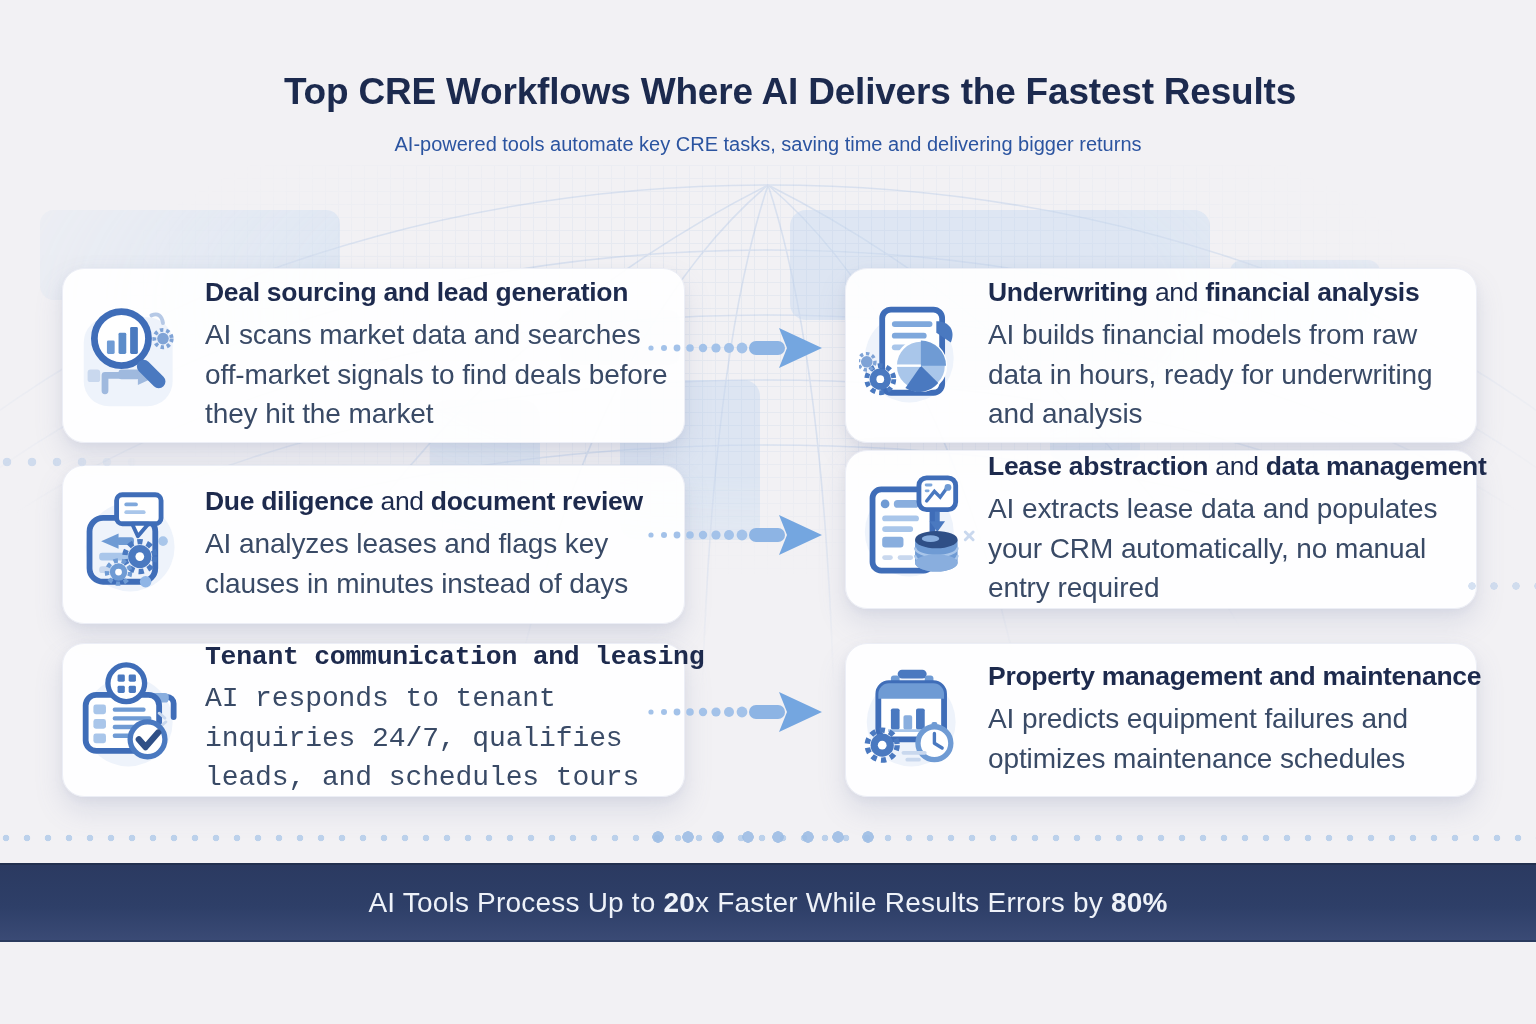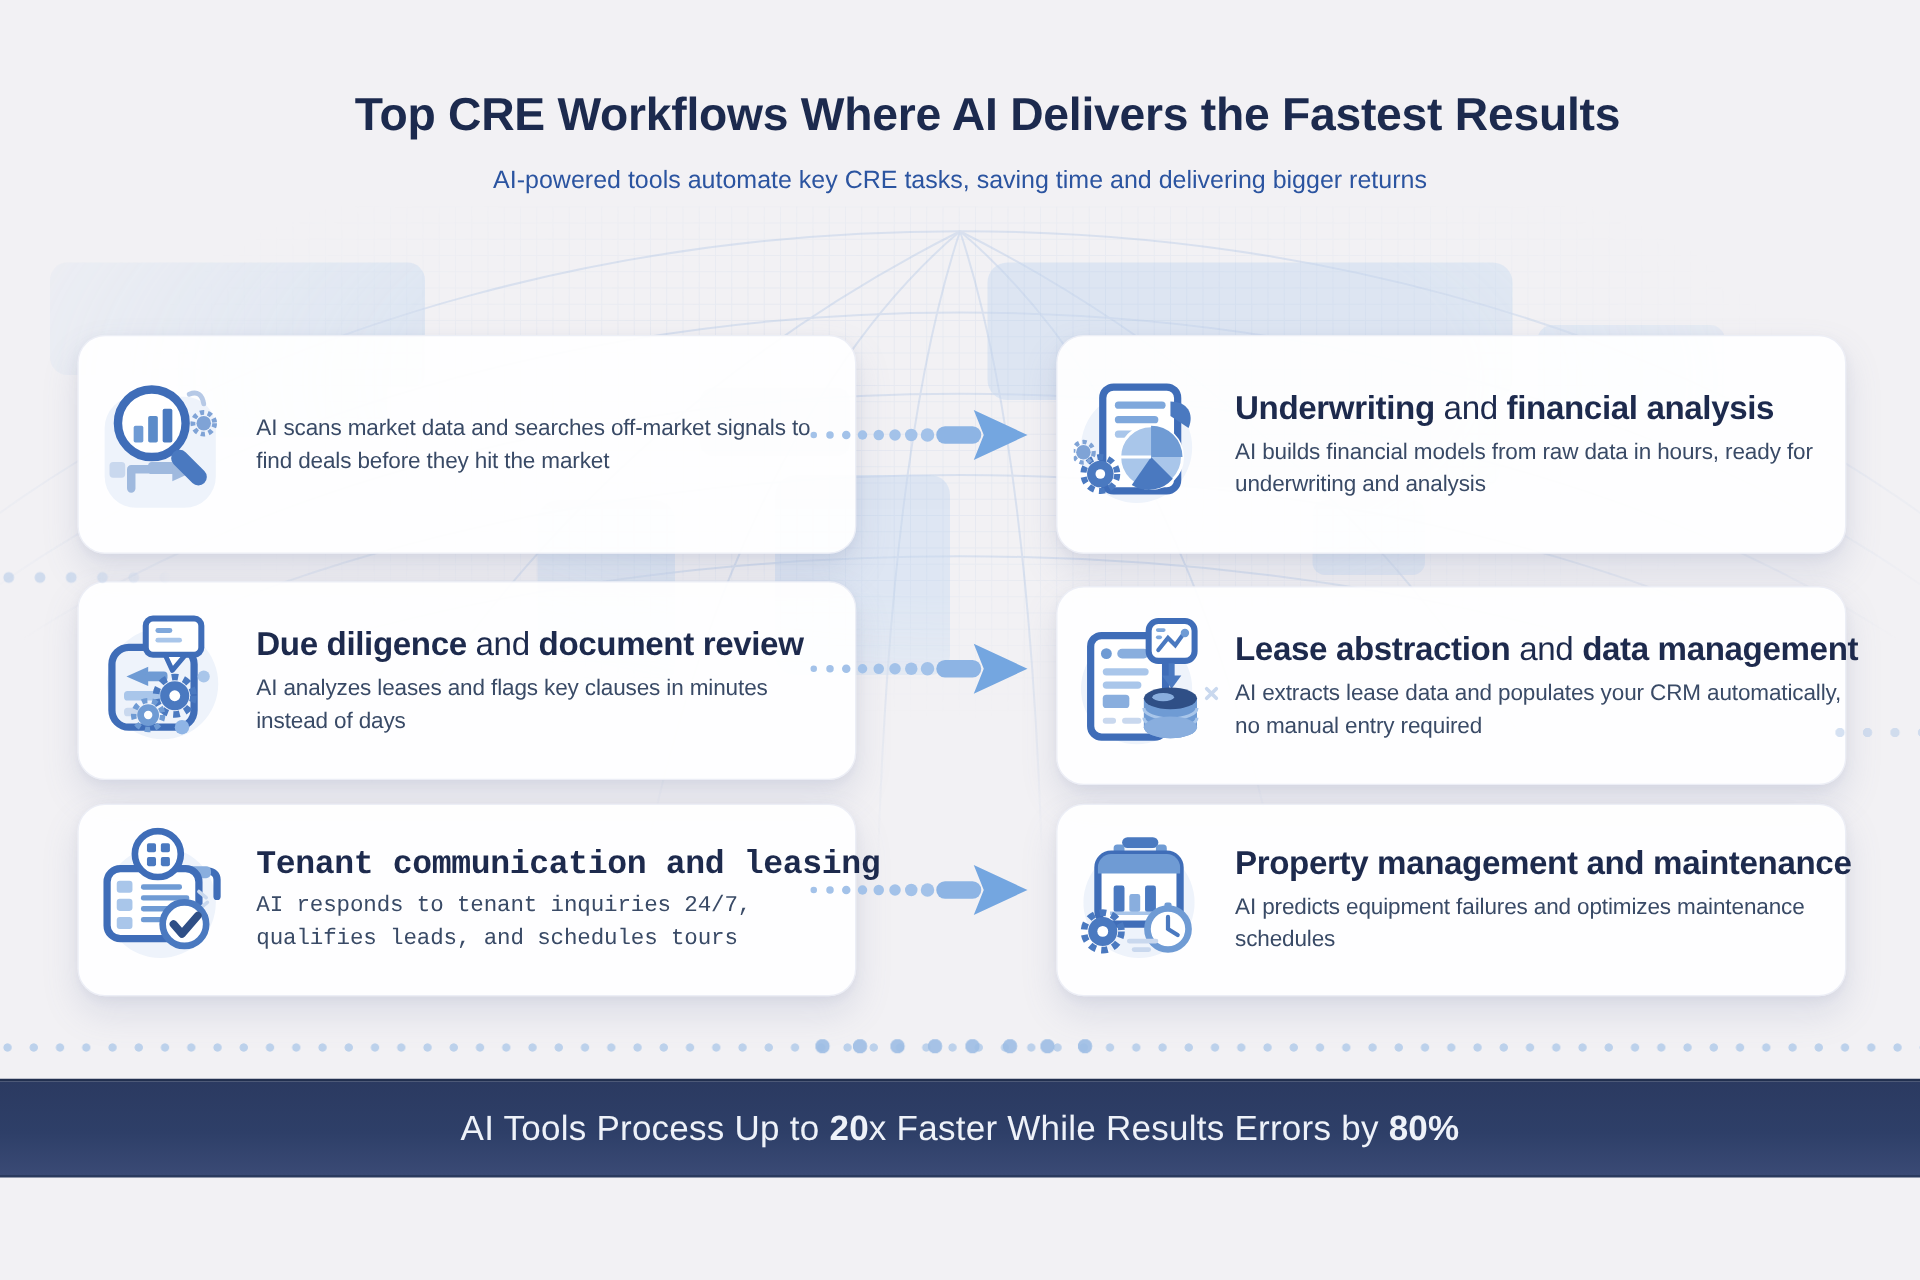--- a/index.html
+++ b/index.html
@@ -22,27 +22,27 @@
   .subtitle{position:absolute;top:133px;left:0;width:100%;text-align:center;
     font-size:20px;font-weight:500;color:#2b54a0;}
 
   
   .card{position:absolute;display:flex;align-items:center;border-radius:22px;
     background:rgba(255,255,255,.93);border:1px solid #eceef6;
     box-shadow:0 14px 28px rgba(115,125,165,.17),0 3px 8px rgba(115,125,165,.08);}
   .c1{left:62px;top:268px;width:621px;height:173px;}
   .c2{left:845px;top:268px;width:630px;height:173px;}
   .c3{left:62px;top:465px;width:621px;height:157px;}
-  .c4{left:845px;top:469px;width:630px;height:157px;}
+  .c4{left:845px;top:450px;width:630px;height:157px;}
   .c5{left:62px;top:643px;width:621px;height:152px;font-family:Liberation Mono, monospace;}
   .c6{left:845px;top:643px;width:630px;height:152px;}
   .icon-box{flex:0 0 142px;display:flex;align-items:center;justify-content:center;}
   .card-text{flex:1;padding:10px 10px 10px 0;}
   .card-title{margin:0 0 7px;font-size:26.5px;color:#1d2a4d;white-space:nowrap;letter-spacing:-.3px;}
-  .card-body{margin:0;font-size:18px;line-height:1.42;color:#394a66;font-weight:400;letter-spacing:-.1px;}
+  .card-body{margin:0;font-size:28px;line-height:1.42;color:#394a66;font-weight:400;letter-spacing:-.1px;}
   .seg-bold{font-weight:700;}
   .seg-regular{font-weight:500;}
 
   
   .arrow{position:absolute;width:180px;height:46px;}
   .a1{left:645px;top:325px;}
   .a2{left:645px;top:512px;}
   .a3{left:645px;top:689px;}
 
   
@@ -116,20 +116,21 @@
         <circle cx="90" cy="42" r="9" fill="none" stroke="#7fa3d6" stroke-width="4" stroke-dasharray="3.5 3"></circle>
         <path d="M78 18 q10 -4 12 8" stroke="#b6c9e6" stroke-width="4" fill="none" stroke-linecap="round"></path>
         <circle cx="47" cy="42" r="28" fill="#ffffff" stroke="#3f6db8" stroke-width="7"></circle>
         <rect x="32" y="44" width="8" height="14" rx="1.5" fill="#6f9bd4"></rect>
         <rect x="44" y="36" width="8" height="22" rx="1.5" fill="#5c8cc9"></rect>
         <rect x="56" y="30" width="8" height="28" rx="1.5" fill="#4a7abf"></rect>
         <rect x="70" y="61" width="36" height="14" rx="7" transform="rotate(45 70 61)" fill="#4a79c0"></rect>
       </svg>
     </div>
     <div class="card-text">
+      <h2 class="card-title"><span class="seg-bold">Deal sourcing and lead generation</span></h2>
       <p class="card-body">AI scans market data and searches off-market signals to find deals before they hit the market</p>
     </div>
   </section>
 
   <section class="card c2">
     <div class="icon-box">
       <svg width="116" height="116" viewBox="0 0 120 120">
         <circle cx="52" cy="62" r="46" fill="#eef3fb"></circle>
         <rect x="24" y="12" width="62" height="86" rx="9" fill="#ffffff" stroke="#3f6db8" stroke-width="6"></rect>
         <rect x="34" y="24" width="42" height="6" rx="3" fill="#7fa8dc"></rect>

